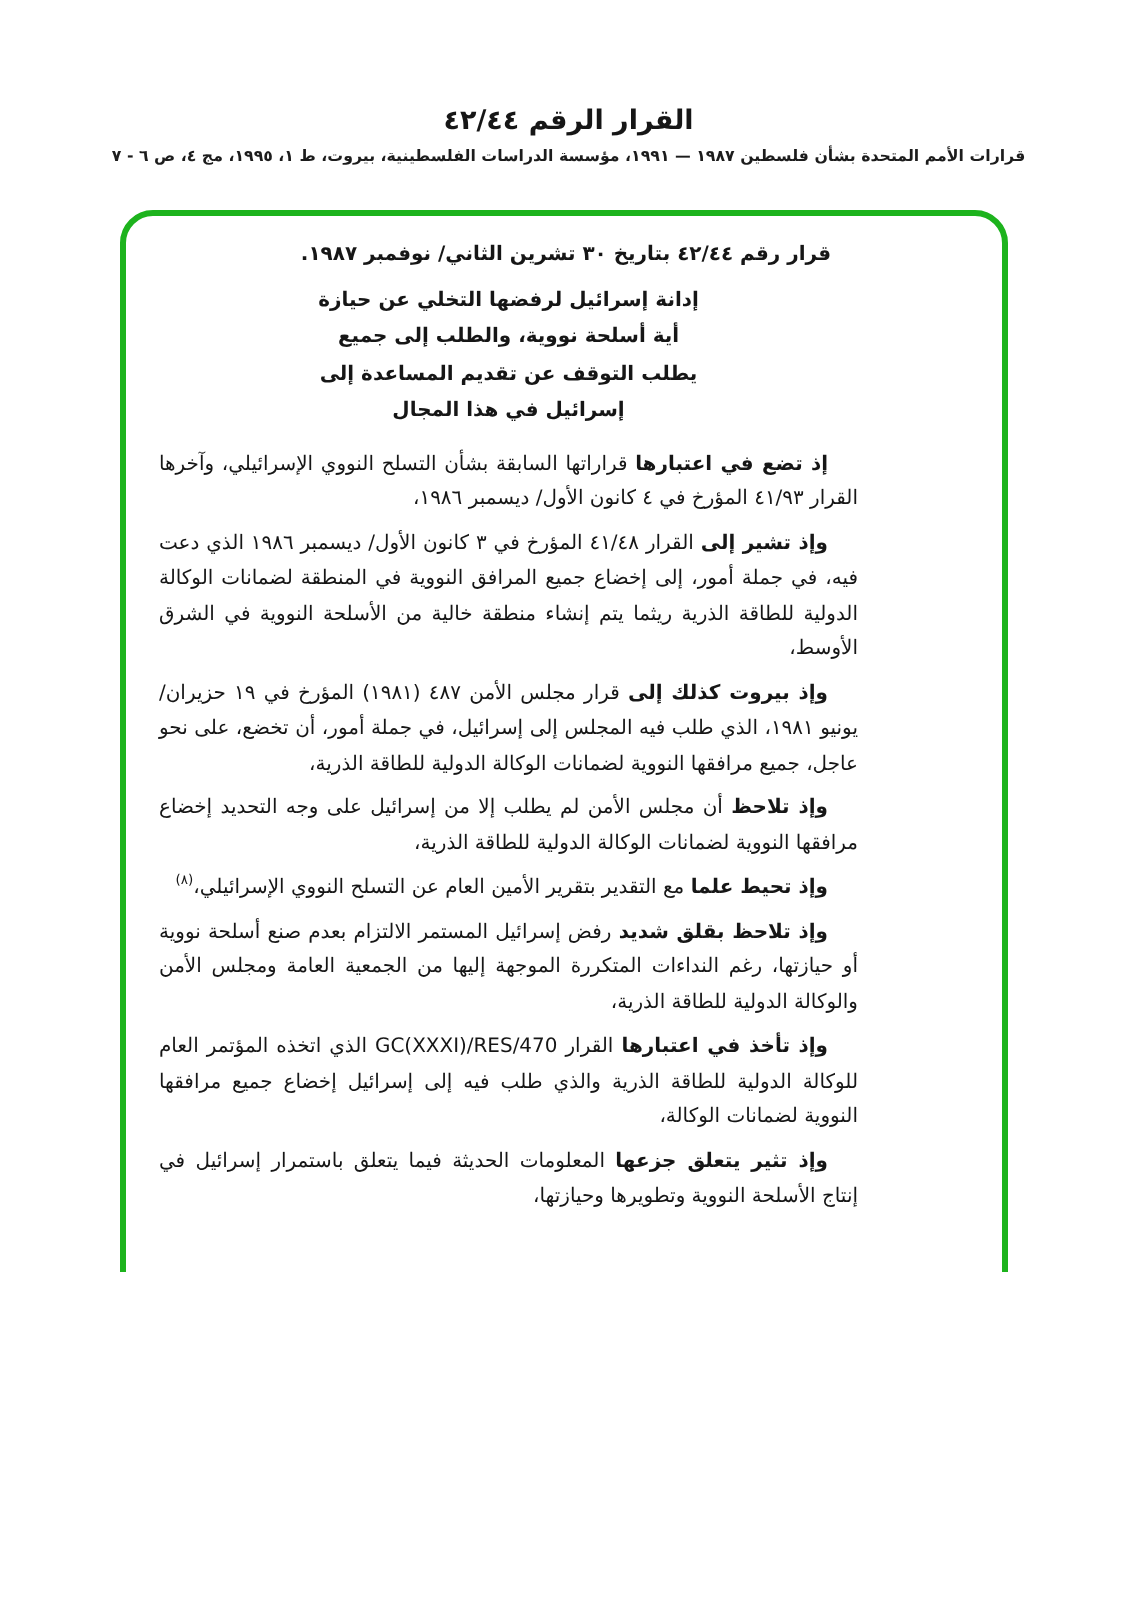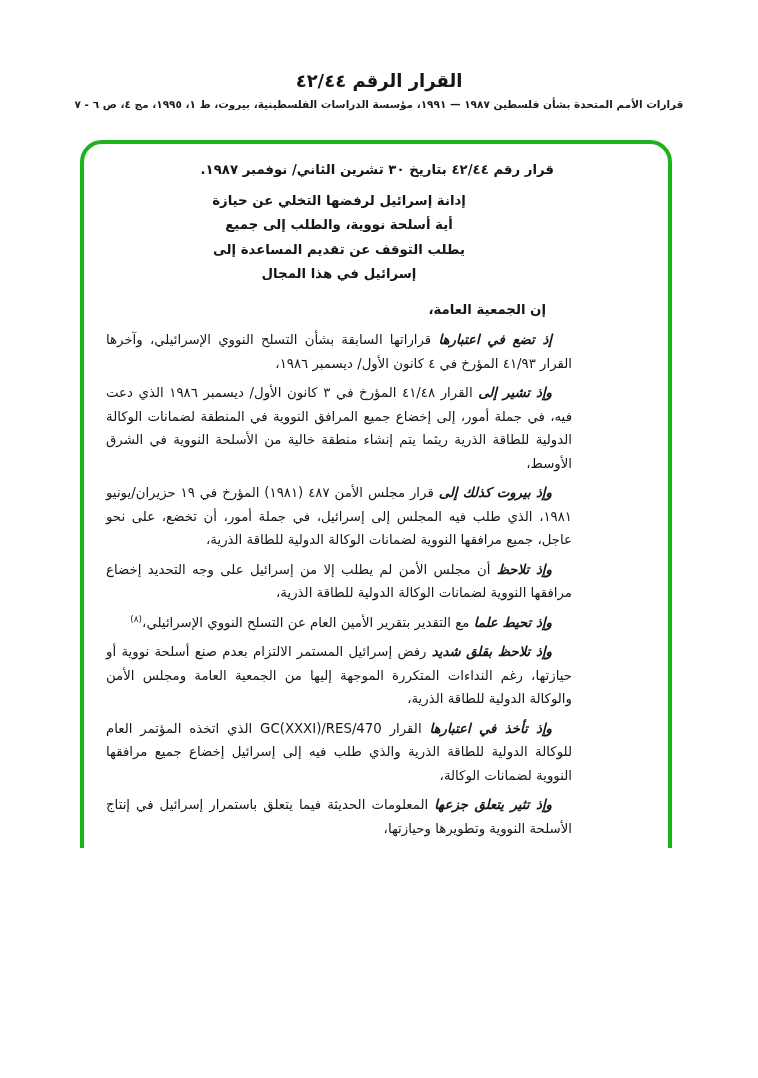--- a/index.html
+++ b/index.html
@@ -24,21 +24,21 @@
   .box-content {
     padding: 14px 96px 0 22px;
     font-size: 13.3px; line-height: 23.5px;
     text-align: justify;
   }
   .res-heading { margin: 0 0 7px; font-weight: bold; text-align: right; text-indent: 18px; }
   .res-subtitle { margin: 0 0 11px; text-align: center; font-weight: bold; }
   .res-subtitle div { line-height: 24.5px; }
   .opening { margin: 0 0 7px; font-weight: bold; text-align: right; text-indent: 26px; }
   .para { margin: 0 0 6px; text-indent: 20px; }
-  .para strong { font-weight: bold; font-style: italic; }
+  .para strong { font-weight: bold; }
   .para sup { font-size: 9px; line-height: 0; }
 
   .footnote { position: absolute; right: 2px; bottom: 36px; width: 122px; text-align: center; }
   .footnote-rule { border-top: 1.5px solid #222; margin: 0 0 4px; }
   .footnote-text { font-size: 12px; direction: rtl; white-space: nowrap; }
 
   .page-number { position: absolute; top: 1020px; left: 0; right: 0; text-align: center; font-size: 14px; font-weight: bold; }
 </style>
 </head>
 <body>
@@ -55,21 +55,20 @@
 
       <p class="res-heading">قرار رقم ٤٢/٤٤ بتاريخ ٣٠ تشرين الثاني/ نوفمبر ١٩٨٧.</p>
 
       <div class="res-subtitle">
         <div>إدانة إسرائيل لرفضها التخلي عن حيازة</div>
         <div>أية أسلحة نووية، والطلب إلى جميع</div>
         <div>يطلب التوقف عن تقديم المساعدة إلى</div>
         <div>إسرائيل في هذا المجال</div>
       </div>
 
-      <p class="opening">إن الجمعية العامة،</p>
 
       <p class="para">
         <strong>إذ تضع في اعتبارها</strong>
         <span>قراراتها السابقة بشأن التسلح النووي الإسرائيلي، وآخرها القرار ٤١/٩٣ المؤرخ في ٤ كانون الأول/ ديسمبر ١٩٨٦،</span>
       </p>
 
       <p class="para">
         <strong>وإذ تشير إلى</strong>
         <span>القرار ٤١/٤٨ المؤرخ في ٣ كانون الأول/ ديسمبر ١٩٨٦ الذي دعت فيه، في جملة أمور، إلى إخضاع جميع المرافق النووية في المنطقة لضمانات الوكالة الدولية للطاقة الذرية ريثما يتم إنشاء منطقة خالية من الأسلحة النووية في الشرق الأوسط،</span>
       </p>

